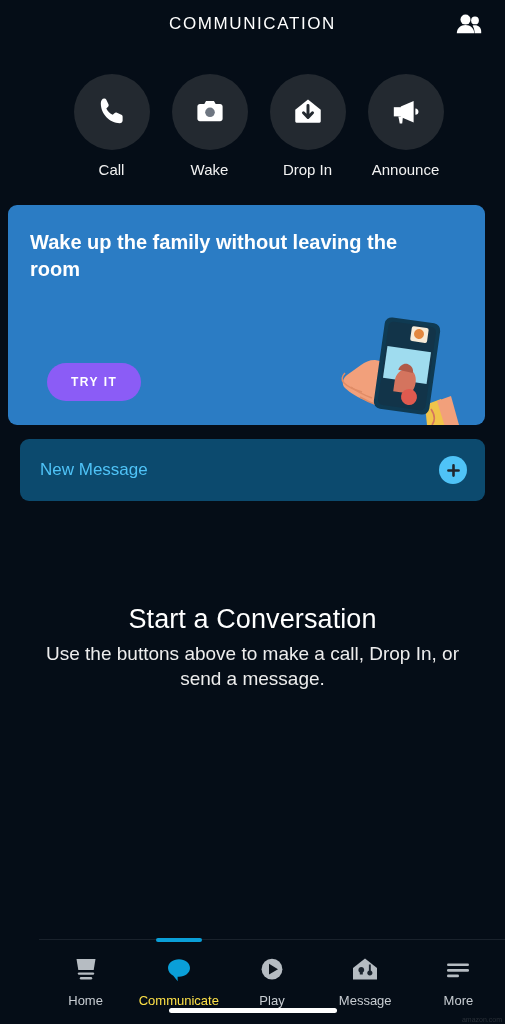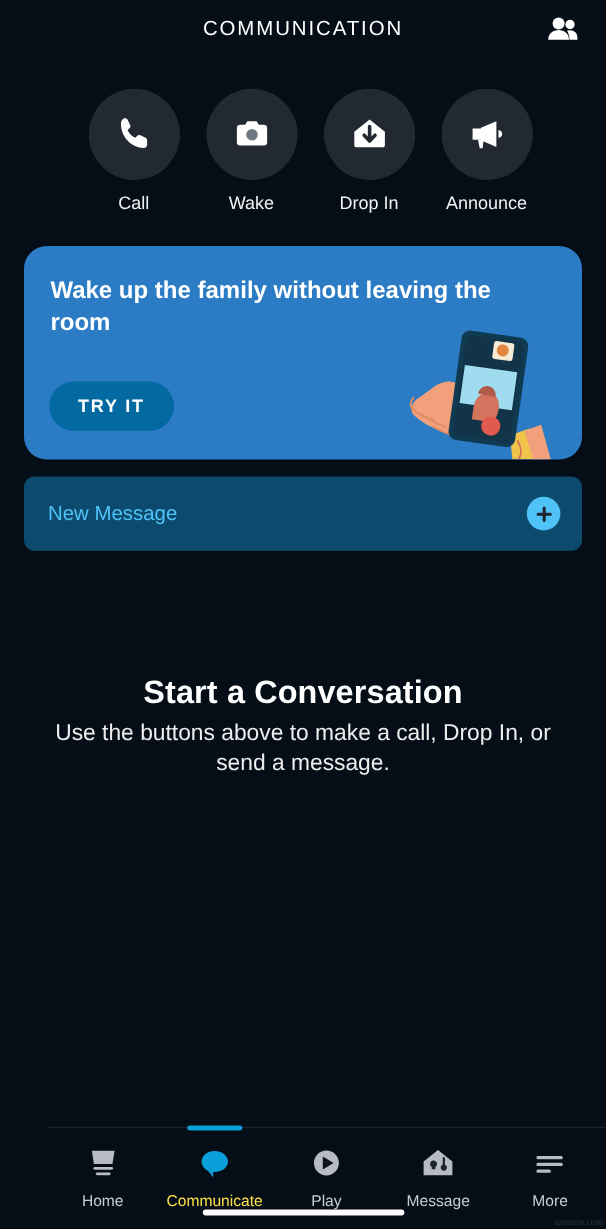--- a/index.html
+++ b/index.html
@@ -58,45 +58,45 @@
   }
   .action-label {
     margin-top:11px;
     color:#f2f2f2;
     font-size:15px;
   }
 
   
   .promo {
     position:relative;
-    margin:27px 20px 0 20px;
-    height:178px;
+    margin:27px 20px 0 8px;
+    height:220px;
     background:#2b7cc4;
-    border-radius:19px;
+    border-radius:9px;
     overflow:hidden;
   }
   .promo-title {
     position:absolute;
     left:22px; top:24px;
     width:370px;
     color:#ffffff;
     font-size:20px;
     font-weight:bold;
     line-height:1.33;
   }
   .promo-cta {
     position:absolute;
-    left:21px; bottom:24px;
-    background:#0369a1;
+    left:39px; bottom:24px;
+    background:#8b5cf6;
     color:#ffffff;
     border:none;
     border-radius:22px;
     padding:12px 24px;
     font-family:"Liberation Sans", sans-serif;
-    font-size:15px;
+    font-size:12px;
     font-weight:bold;
     letter-spacing:1.5px;
   }
   .promo-art {
     position:absolute;
     right:6px; bottom:0;
     width:150px; height:112px;
   }
 
   
@@ -124,21 +124,21 @@
 
   
   .empty {
     flex:1 1 auto;
     padding-top:103px;
     text-align:center;
   }
   .empty-title {
     color:#ffffff;
     font-size:27px;
-    font-weight:bold;
+    font-weight:normal;
     letter-spacing:0.1px;
   }
   .empty-sub {
     margin:6px auto 0 auto;
     width:420px;
     color:#ededed;
     font-size:19px;
     line-height:1.34;
   }
 

